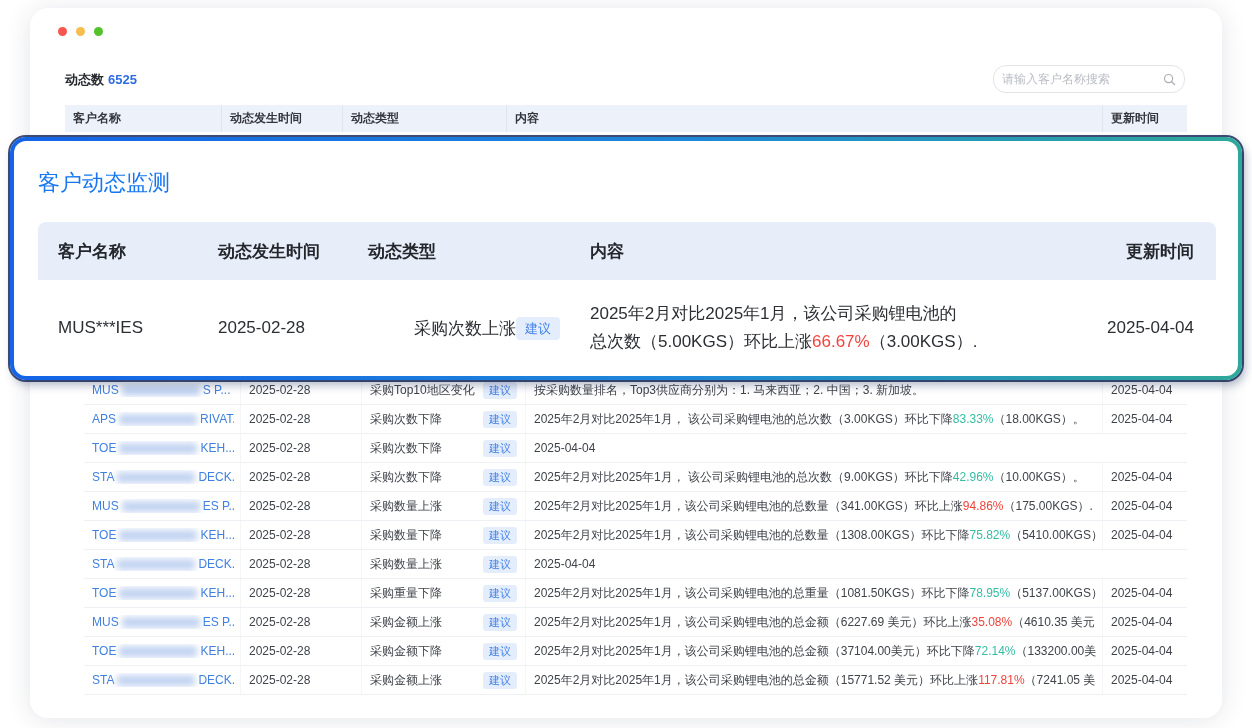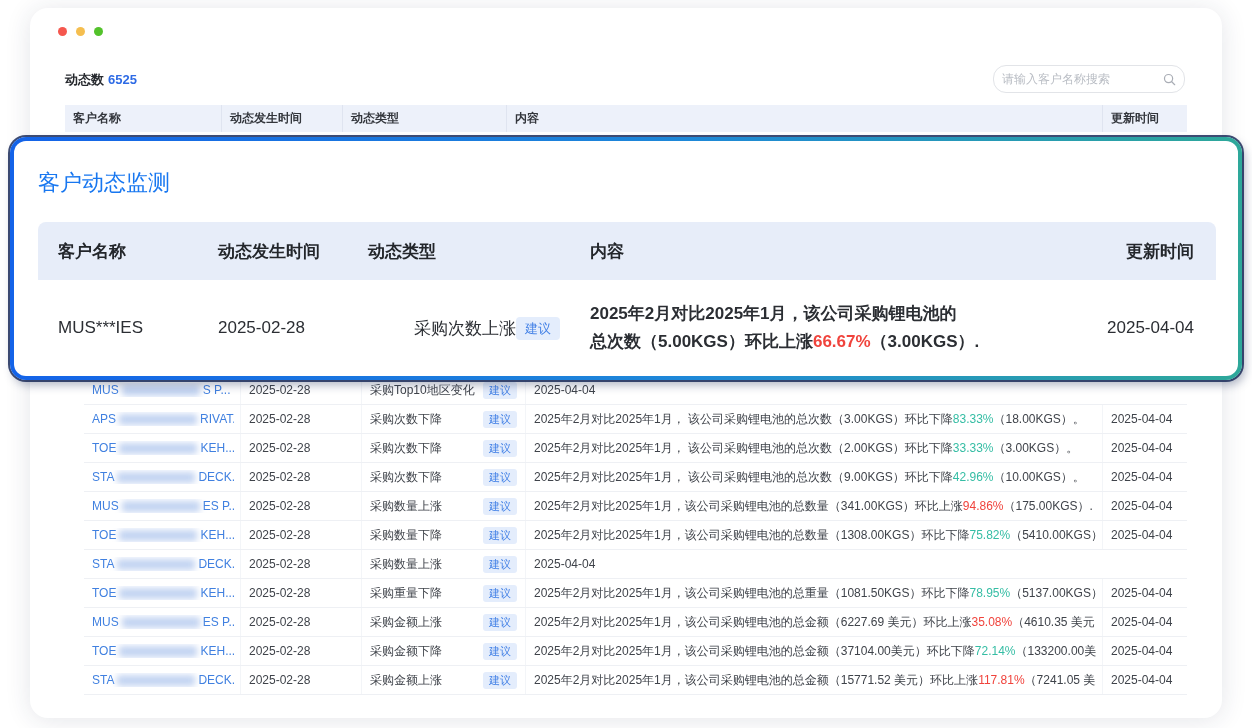--- a/index.html
+++ b/index.html
@@ -75,21 +75,21 @@
   .ov-grid{display:grid;grid-template-columns:160px 150px 222px 1fr 160px;}
   .ov-head{background:var(--overlay-header-bg);height:58px;border-radius:8px 8px 0 0;}
   .ov-head .ov-cell{font-size:17px;font-weight:600;color:#23262B;}
   .ov-cell{display:flex;align-items:center;padding-left:20px;}
   .ov-cell.c-update{justify-content:flex-end;padding-right:22px;padding-left:0;}
   .ov-row{height:96px;font-size:17px;color:#2B2E33;}
   .ov-cell.c-type2{justify-content:flex-end;padding-right:10px;}
   .ov-badge{background:var(--badge-bg);color:var(--badge-text);font-size:13px;line-height:1;
     padding:5px 9px;border-radius:4px;flex:none;}
   .ov-content{display:block;line-height:1.65;padding-left:20px;align-self:center;}
-  .ov-content .line{display:block;font-weight:bold;}
+  .ov-content .line{display:block;}
 </style>
 </head>
 <body>
 
 <div class="stage">
 
   <div class="window">
 
     <div class="traffic">
       <span class="dot dot-close"></span>
@@ -126,20 +126,23 @@
                 <span>MUS</span>
                 <span class="blur-chip"></span>
                 <span>S P...</span>
               </span>
     </div>
     <div class="cell">2025-02-28</div>
     <div class="cell c-type">
       <span>采购Top10地区变化</span>
       <span class="badge">建议</span>
     </div>
+    <div class="cell">
+      <span class="content-text"><span>按采购数量排名，Top3供应商分别为：1. 马来西亚；2. 中国；3. 新加坡。</span><span></span><span></span></span>
+    </div>
     <div class="cell">2025-04-04</div>
   </div>
 
   <div class="bg-grid bg-row">
     <div class="cell">
       <span class="name-link">
                 <span>APS</span>
                 <span class="blur-chip"></span>
                 <span>RIVAT...</span>
               </span>
@@ -160,23 +163,20 @@
       <span class="name-link">
                 <span>TOE</span>
                 <span class="blur-chip"></span>
                 <span>KEH...</span>
               </span>
     </div>
     <div class="cell">2025-02-28</div>
     <div class="cell c-type">
       <span>采购次数下降</span>
       <span class="badge">建议</span>
-    </div>
-    <div class="cell">
-      <span class="content-text"><span>2025年2月对比2025年1月， 该公司采购锂电池的总次数（2.00KGS）环比下降</span><span class="pct-down">33.33%</span><span>（3.00KGS）。</span></span>
     </div>
     <div class="cell">2025-04-04</div>
   </div>
 
   <div class="bg-grid bg-row">
     <div class="cell">
       <span class="name-link">
                 <span>STA</span>
                 <span class="blur-chip"></span>
                 <span>DECK...</span>

